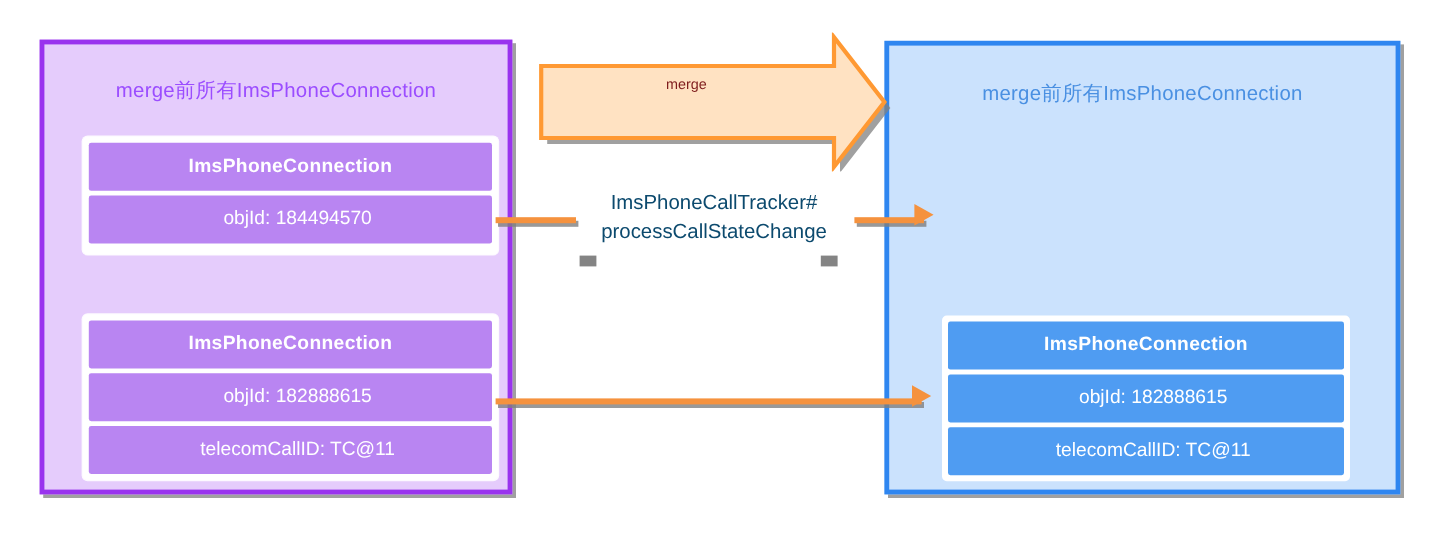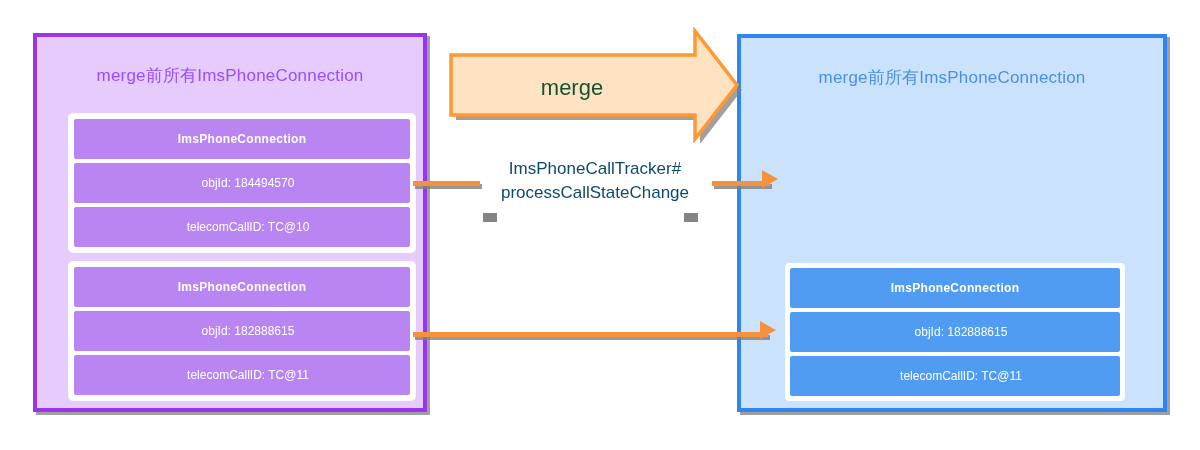--- a/index.html
+++ b/index.html
@@ -67,21 +67,21 @@
   .card {
     position: absolute;
     box-sizing: border-box;
     border-radius: 4px;
     padding: 3px;
   }
   .card-row {
     box-sizing: border-box;
     height: 40px;
     line-height: 40px;
-    font-size: 12px;
+    font-size: 16px;
     color: #ffffff;
     border-radius: 2px;
     overflow: hidden;
     white-space: nowrap;
   }
   .card-row.header {
     text-align: center;
     font-weight: bold;
     letter-spacing: 0.3px;
   }
@@ -113,25 +113,25 @@
     position: absolute;
     left: 447px;
     top: 27px;
     width: 296px;
     height: 116px;
   }
   #merge-arrow svg { display: block; }
   #merge-label {
     position: absolute;
     left: 447px;
-    top: 75px;
+    top: 63px;
     width: 250px;
     text-align: center;
-    font-size: 22px;
-    color: #14532d;
+    font-size: 12px;
+    color: #7f1d1d;
   }
 
   
   .conn {
     position: absolute;
     height: 5px;
     background: #f5923e;
     box-shadow: 2px 3px 0 0 rgba(128,128,128,0.8);
   }
   #conn-top-a { left: 413px; top: 181px; width: 67px; }
@@ -182,21 +182,20 @@
 
   <div class="panel" id="left-panel">
     <div class="panel-title">merge前所有ImsPhoneConnection</div>
   </div>
 
   <div class="card purple" id="card-left-1">
     <div class="card-row header">ImsPhoneConnection</div>
     <div class="card-gap"></div>
     <div class="card-row body">objId: 184494570</div>
     <div class="card-gap"></div>
-    <div class="card-row body">telecomCallID: TC@10</div>
   </div>
 
   <div class="card purple" id="card-left-2">
     <div class="card-row header">ImsPhoneConnection</div>
     <div class="card-gap"></div>
     <div class="card-row body">objId: 182888615</div>
     <div class="card-gap"></div>
     <div class="card-row body">telecomCallID: TC@11</div>
   </div>
 

